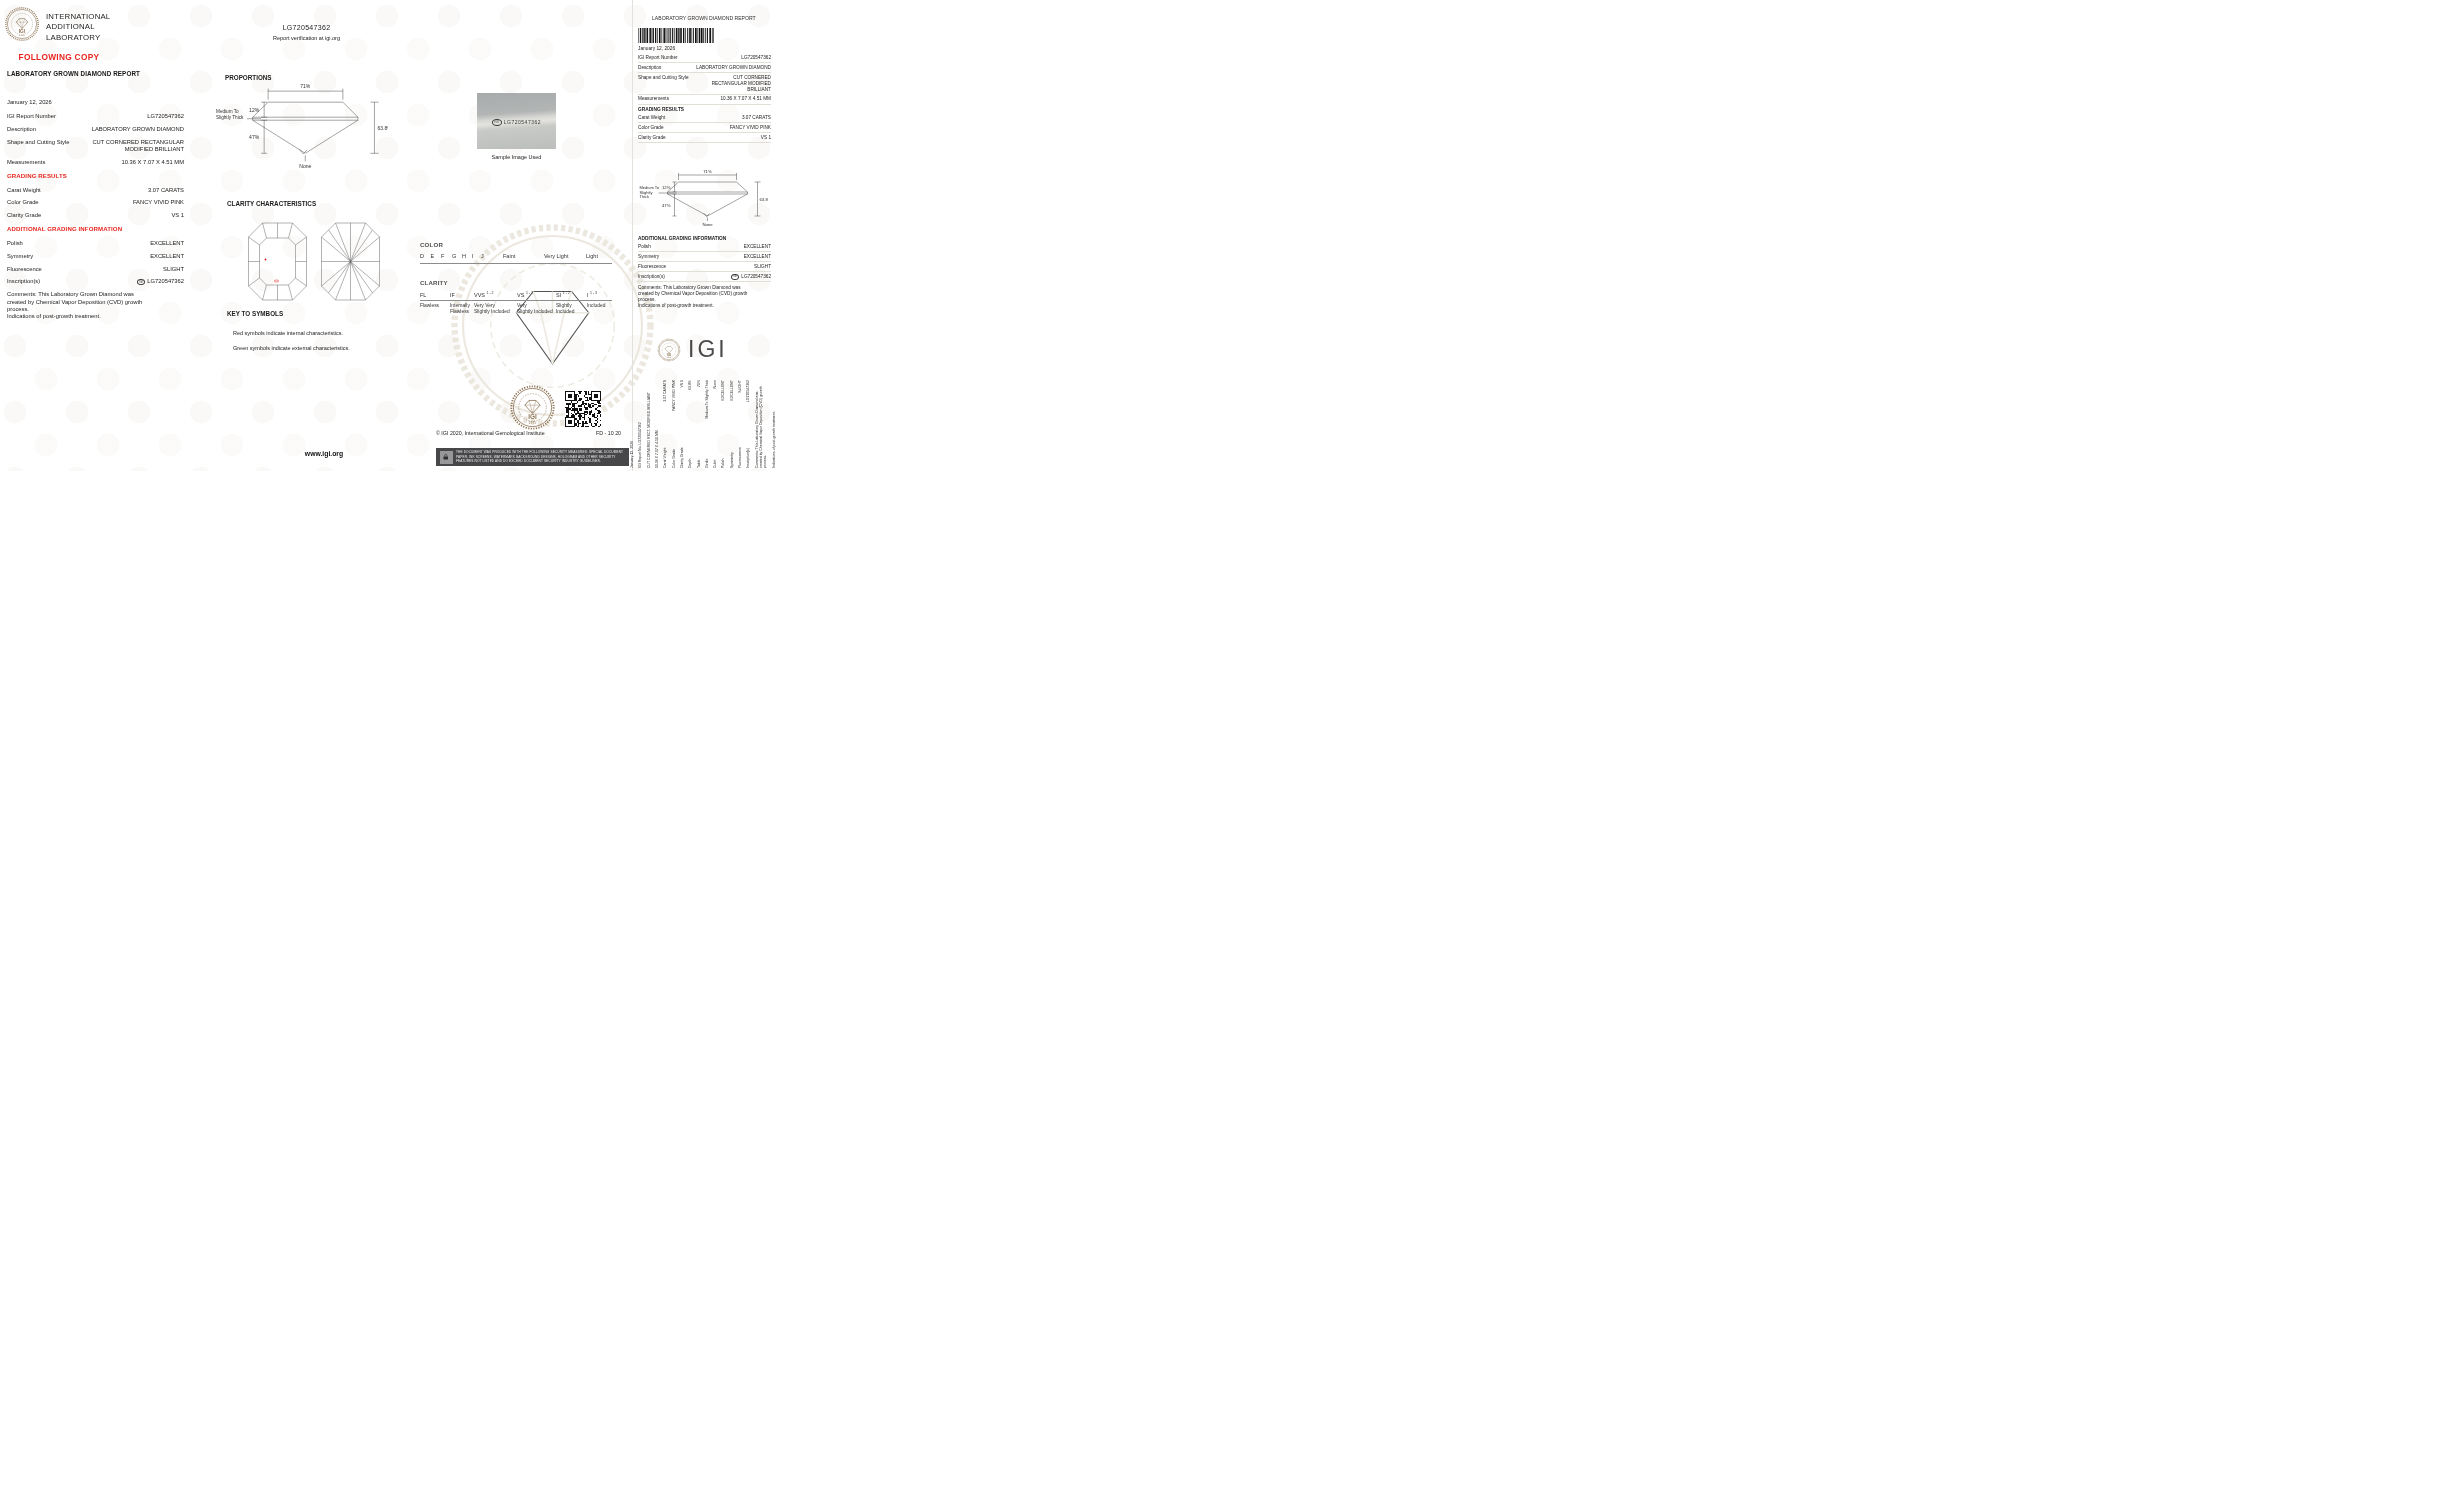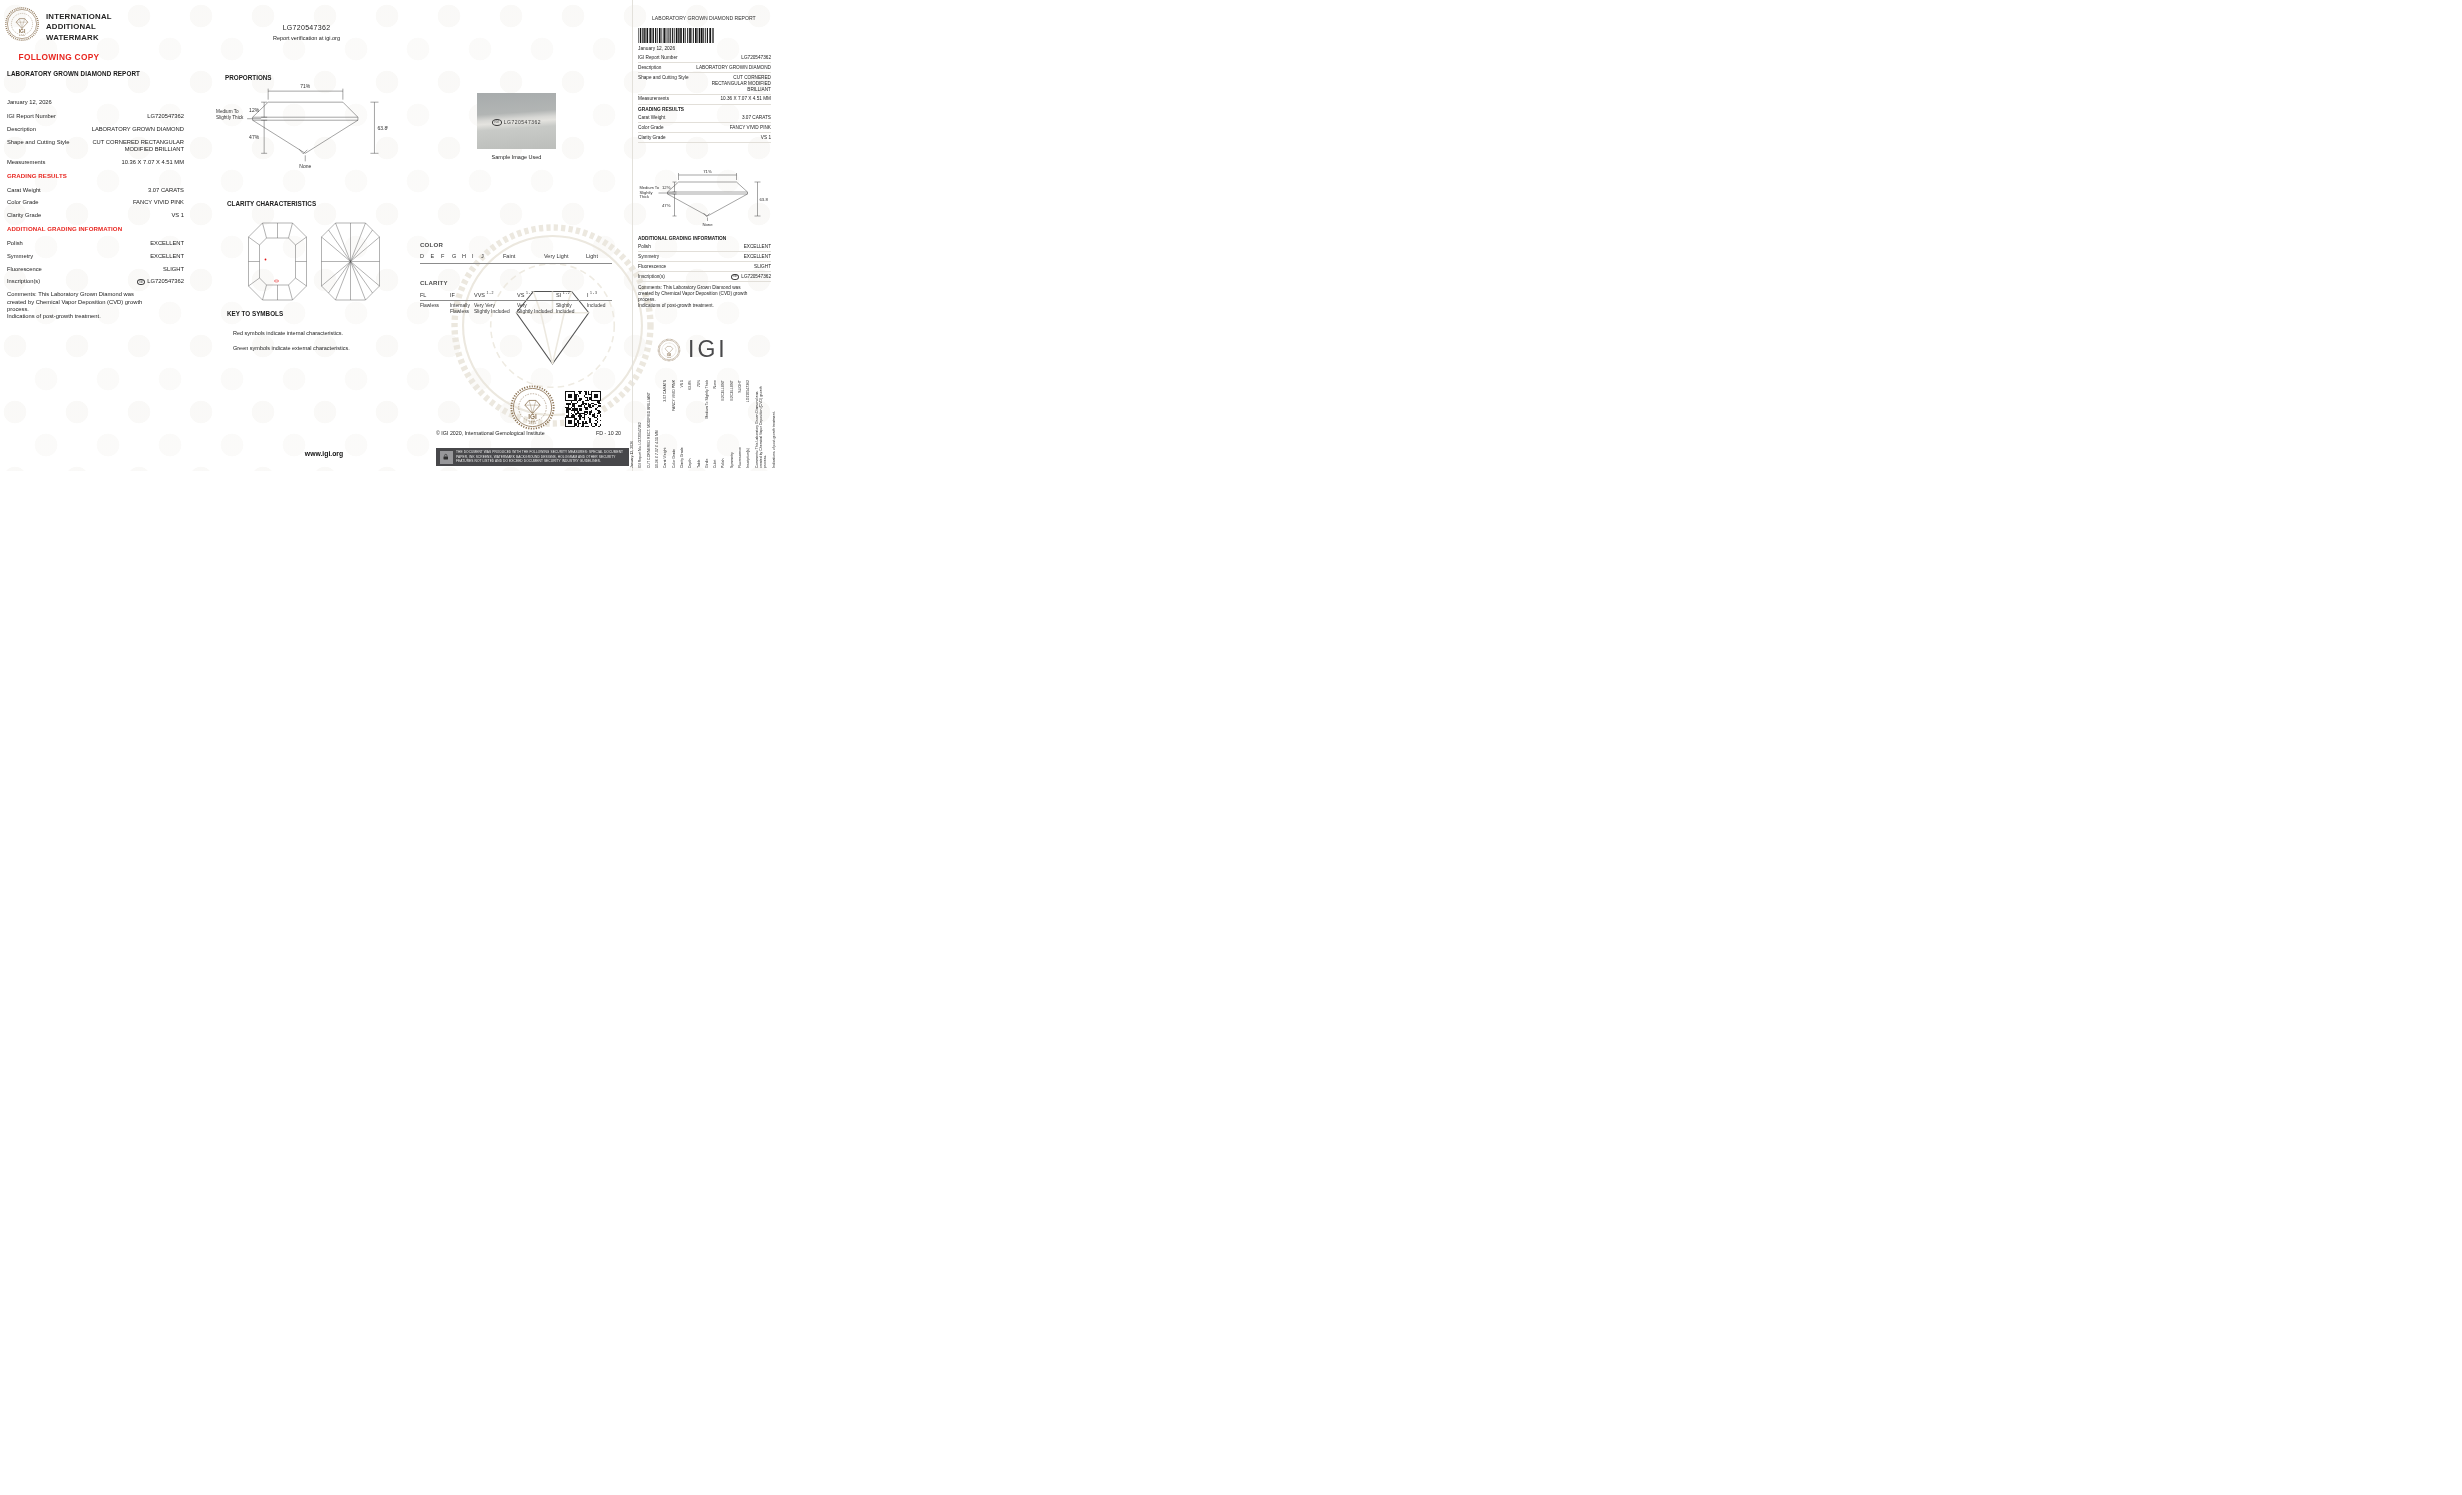--- a/index.html
+++ b/index.html
@@ -10,21 +10,21 @@
   .page::before{
     content:""; position:absolute; inset:0; pointer-events:none;
     background:
       radial-gradient(circle 12px at 15px 16px, rgba(160,145,115,.055) 0 11px, transparent 11.6px),
       radial-gradient(circle 12px at 46px 49px, rgba(160,145,115,.045) 0 11px, transparent 11.6px);
     background-size:62px 66px;
   }
   .abs { position:absolute; }
 
   
-  .brand-name { left:46px; top:12px; font-size:7.8px; font-weight:bold; line-height:1.33; letter-spacing:0.2px; color:#242424; }
+  .brand-name { left:46px; top:12px; font-size:7.8px; font-weight:normal; line-height:1.33; letter-spacing:0.2px; color:#242424; }
   .electronic { left:18.6px; top:52px; font-size:8.3px; font-weight:bold; color:var(--accent-red,#e8251f); letter-spacing:0.3px; }
   .report-title { left:7px; top:70px; font-size:6.3px; font-weight:bold; color:#161616; letter-spacing:0.1px; }
 
   .top-center { left:216px; top:24px; width:181px; text-align:center; }
   .top-center .num { font-size:7px; letter-spacing:0.3px; }
   .top-center .ver { font-size:5.5px; margin-top:3.5px; }
 
   
   .seal { color:var(--seal-brown,#8c7354); display:block; }
   .seal text { fill:currentColor; font-family:"Liberation Sans",sans-serif; }
@@ -124,21 +124,21 @@
     <circle cx="40" cy="40" r="32.5" fill="none" stroke="currentColor" stroke-width="1.4"></circle>
     <circle cx="40" cy="40" r="23.5" fill="none" stroke="currentColor" stroke-width="0.9" stroke-dasharray="2.6 2"></circle>
     <polygon points="27,36 34,28 46,28 53,36 40,50" fill="none" stroke="currentColor" stroke-width="1.4"></polygon>
     <path d="M27,36 L53,36 M34,28 L36.5,36 M46,28 L43.5,36 M36.5,36 L40,50 M43.5,36 L40,50" fill="none" stroke="currentColor" stroke-width="0.7"></path>
     <text class="mono" x="40" y="60" text-anchor="middle">IGI</text>
     <text class="year" x="40" y="67.5" text-anchor="middle">1975</text>
   </svg>
   <div class="abs brand-name">
     <div>INTERNATIONAL</div>
     <div>ADDITIONAL</div>
-    <div>WATERMARK</div>
+    <div>LABORATORY</div>
   </div>
   <div class="abs electronic">FOLLOWING COPY</div>
   <div class="abs report-title">LABORATORY GROWN DIAMOND REPORT</div>
 
   <div class="abs top-center">
     <div class="num">LG720547362</div>
     <div class="ver">Report verification at igi.org</div>
   </div>
 
   <div class="abs left-col">

